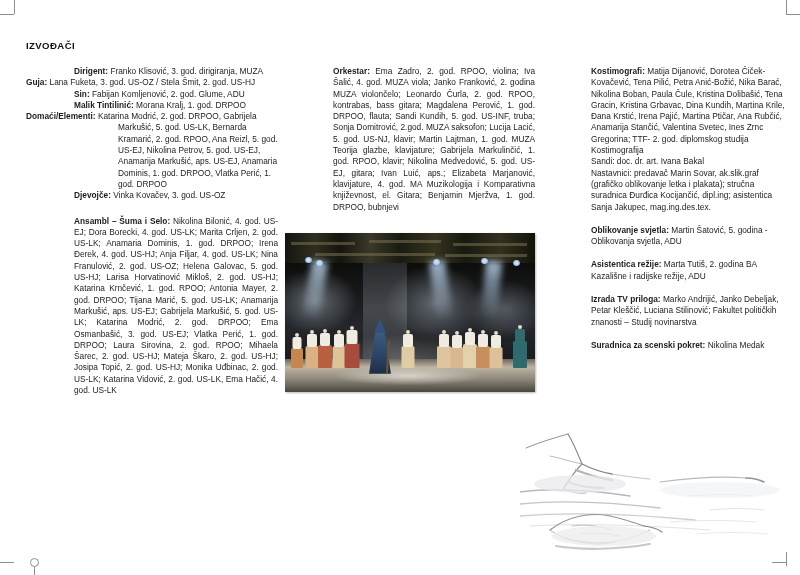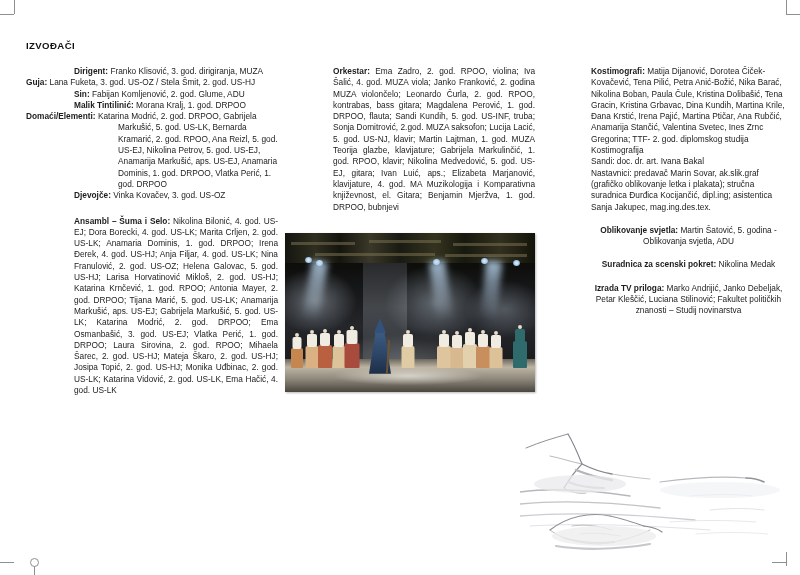--- a/index.html
+++ b/index.html
@@ -34,21 +34,21 @@
     font-size:9.6px; font-weight:bold; letter-spacing:0.4px;
     margin:0 0 14px 0; color:#111;
   }
 
   
   .credit {
     font-size:8.3px; line-height:11.3px; margin:0 0 0 0;
     color:#1c1c1c; text-align:left;padding-left:48px;
   }
   .credit b { font-weight:bold; }
-  .credit.gap-lg { margin-top:12px;text-align:center; }
+  .credit.gap-lg { margin-top:12px; }
 
   
   .credit.center-cont { text-align:center; }
   .credit.center-cont > b { }
 
   
   .credit.hang { padding-left:92px; text-indent:-92px; }
 
   .block-justify { text-align:justify; }
 
@@ -309,27 +309,30 @@
       </p>
 
       <p class="credit">
         <span>Nastavnici: predavač Marin Sovar, ak.slik.graf (grafičko oblikovanje letka i plakata); stručna  suradnica Đurđica Kocijančić, dipl.ing; asistentica Sanja Jakupec, mag.ing.des.tex.</span>
       </p>
 
       <p class="credit gap-lg">
         <b>Oblikovanje svjetla:</b><span> Martin Šatović, 5. godina  - Oblikovanja svjetla, ADU</span>
       </p>
 
+      <p class="credit gap-lg">
+        <b>Asistentica režije:</b><span> Marta Tutiš, 2. godina BA Kazališne i radijske režije, ADU</span>
+      </p>
+
+      <p class="credit gap-lg">
+        <b>Izrada TV priloga:</b><span> Marko Andrijić, Janko Debeljak, Petar Kleščić, Luciana Stilinović; Fakultet političkih znanosti – Studij novinarstva</span>
+      </p>
 
       <p class="credit gap-lg">
         <b>Suradnica za scenski pokret:</b><span> Nikolina Medak</span>
-      </p>
-
-      <p class="credit gap-lg">
-        <b>Izrada TV priloga:</b><span> Marko Andrijić, Janko Debeljak, Petar Kleščić, Luciana Stilinović; Fakultet političkih znanosti – Studij novinarstva</span>
       </p>
 
 
     </div>
   </div>
 
   <div class="sketch">
     <svg width="275" height="130" viewBox="0 0 275 130">
       <g fill="none" stroke="#9a9ca0" stroke-width="0.7" stroke-linecap="round">
 

